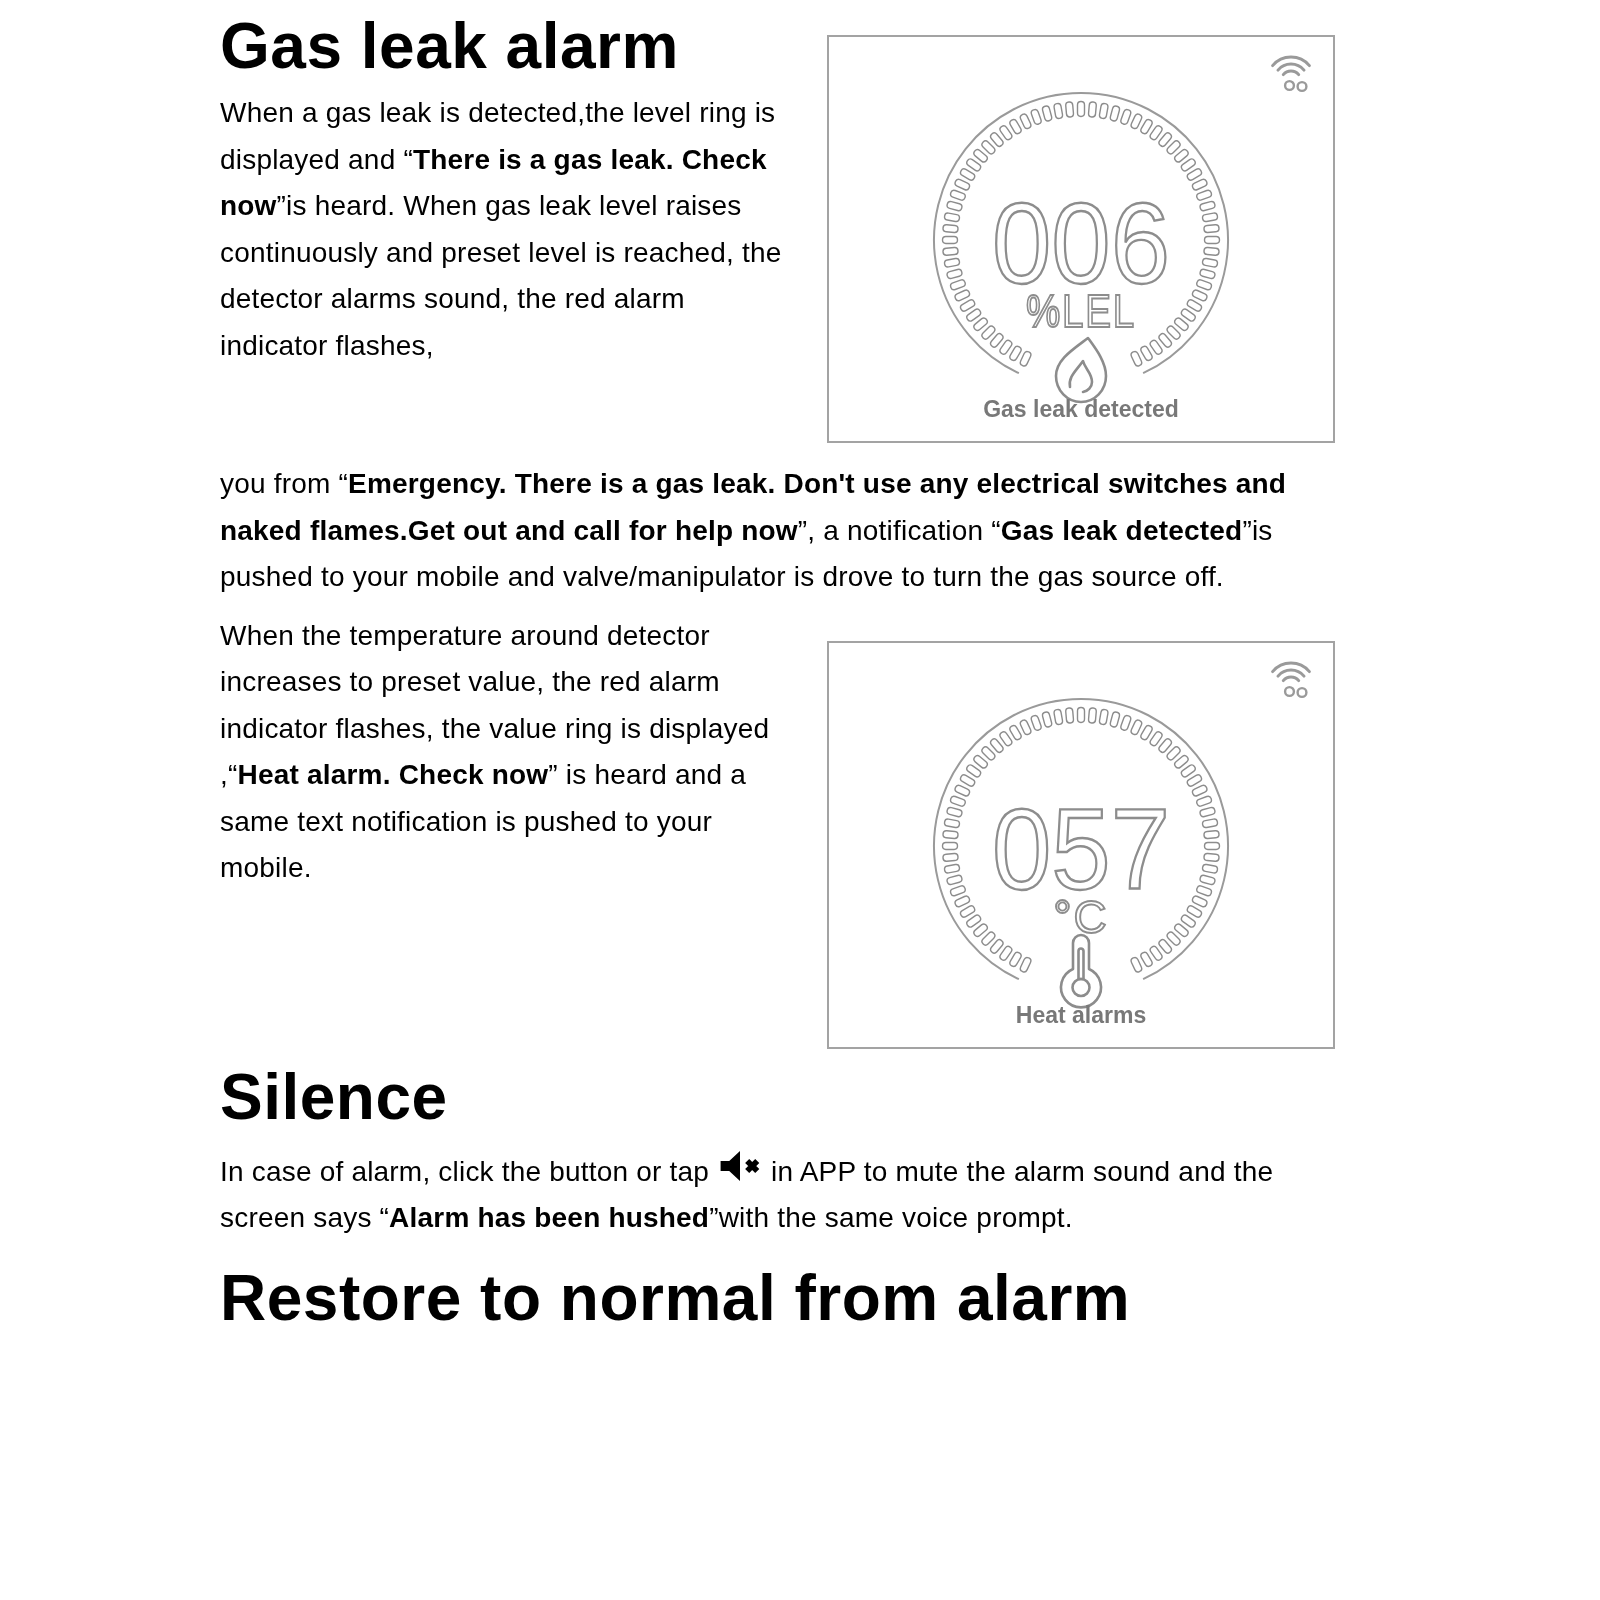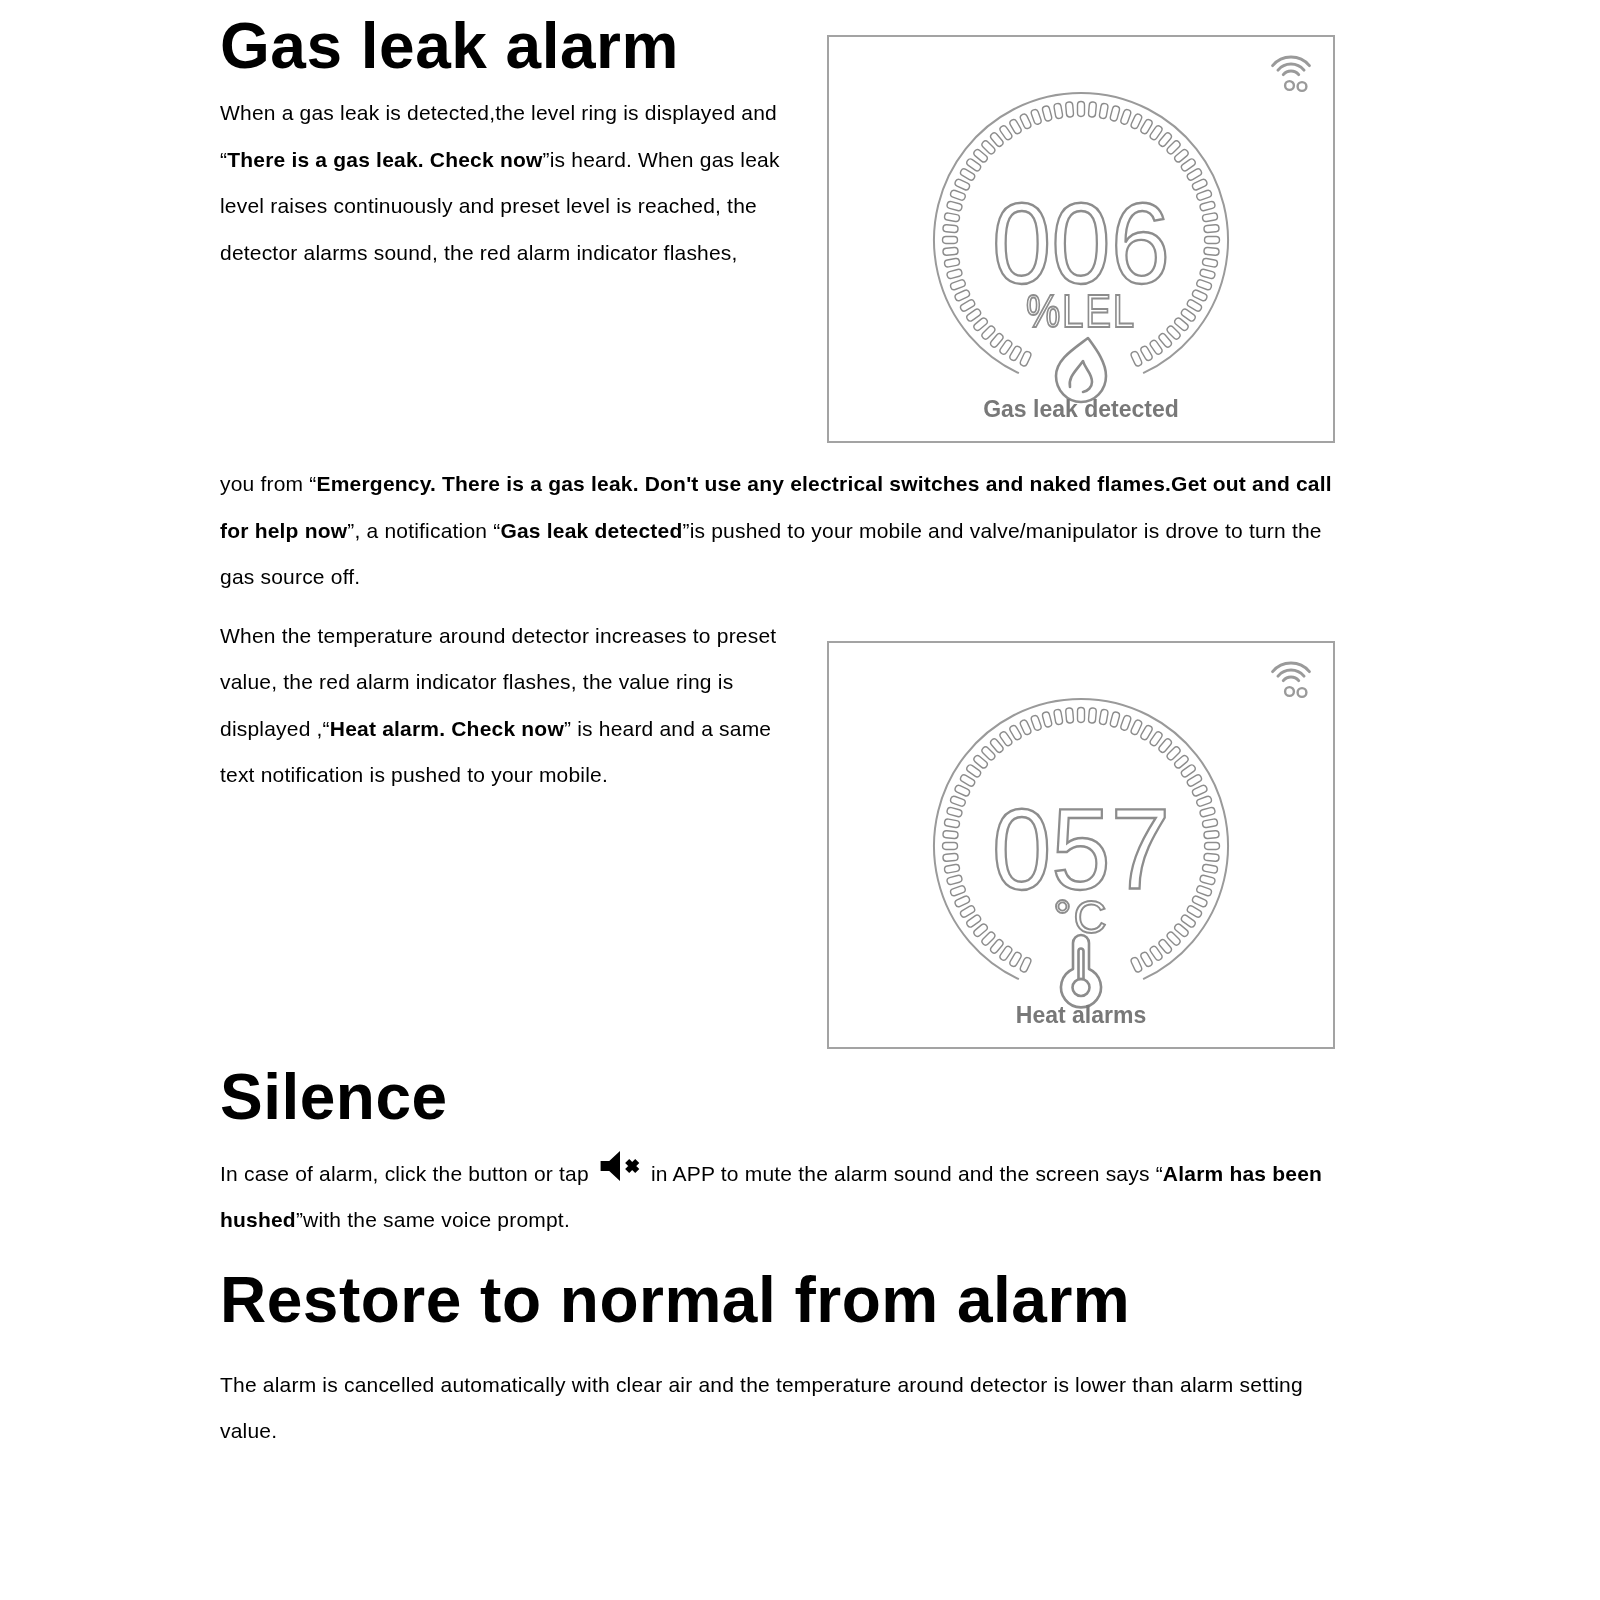--- a/index.html
+++ b/index.html
@@ -8,21 +8,21 @@
     font-family:"Liberation Sans","DejaVu Sans",sans-serif;
     color:#000;
   }
   .page{width:1115px;padding:16px 265px 0 220px;}
   section{margin:0;}
   h1{
     font-size:64px;line-height:60px;font-weight:bold;
     margin:24px 0 14px 0;letter-spacing:0.5px;
   }
   section:first-of-type h1{margin-top:0;}
-  p{font-size:21px;line-height:46.5px;margin:0 0 12px 0;letter-spacing:0.2px;}
+  p{font-size:28px;line-height:46.5px;margin:0 0 12px 0;letter-spacing:0.2px;}
   b{font-weight:bold;}
   .clearit{clear:both;}
   h1.silence-h{clear:both;margin-top:62px;margin-bottom:20px;}
   h1.restore-h{margin-top:26px;margin-bottom:32px;}
 
   figure.device-box{
     float:right;width:504px;height:404px;
     margin:19px 0 18px 42px;padding:0;
     border:2px solid #a3a3a3;background:#fff;
   }
@@ -244,16 +244,15 @@
   <section>
     <h1 class="silence-h">Silence</h1>
     <p><span><span>In case of alarm, click the button or tap</span></span><svg class="mute-inline" viewBox="0 0 64 52">
           <polygon class="solid" points="5,19 17,19 32,5 32,47 17,33 5,33"></polygon>
           <path class="x" d="M 42,19 L 56,33 M 56,19 L 42,33"></path>
         </svg><span><span>in APP to mute the alarm sound and the screen says “</span><b>Alarm has been hushed</b><span>”with the same voice prompt.</span></span></p>
   </section>
 
   <section>
     <h1 class="restore-h">Restore to normal from alarm</h1>
-    <p><span>The alarm is cancelled automatically with clear air and the temperature around detector is lower than alarm setting value.</span></p>
   </section>
 
 </div>
 
 </body></html>

